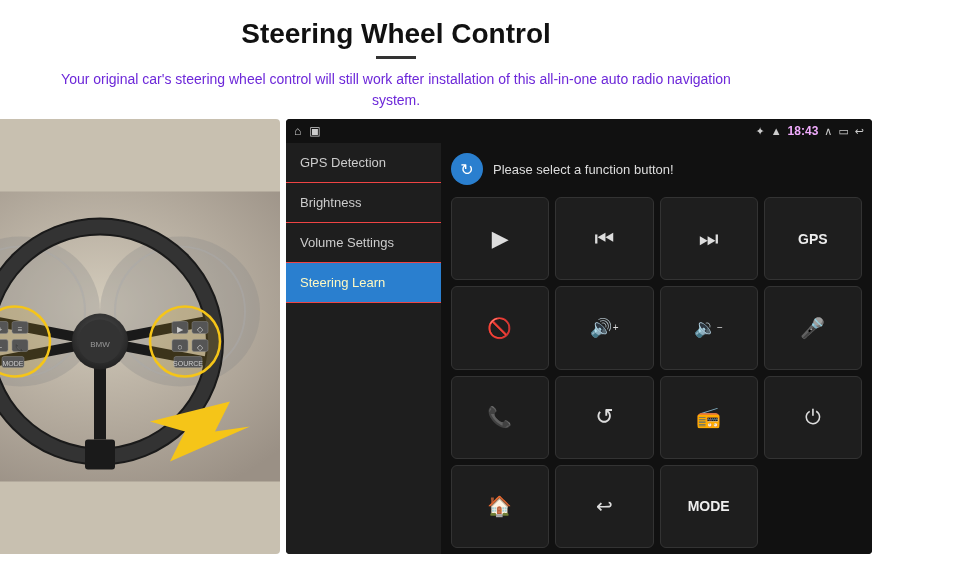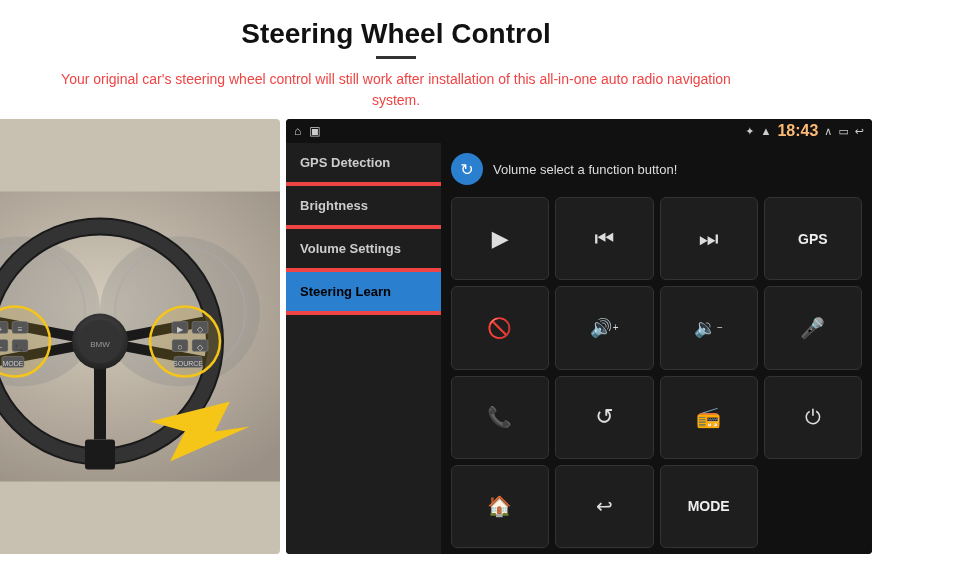--- a/index.html
+++ b/index.html
@@ -28,21 +28,21 @@
       margin-bottom: 6px;
     }
     .header-divider {
       width: 40px;
       height: 3px;
       background: #333;
       margin: 0 auto 10px;
     }
     .header p {
       font-size: 14px;
-      color: #ef4444;
+      color: #6d28d9;
       line-height: 1.5;
     }
     .content-area {
       display: flex;
       width: 980px;
       flex: 1;
       padding: 0 14px 10px;
       gap: 6px;
     }
     
@@ -100,28 +100,27 @@
     .menu-panel {
       width: 155px;
       background: #1e1e1e;
       display: flex;
       flex-direction: column;
     }
     .menu-item {
       padding: 12px 14px;
       color: #ccc;
       font-size: 13px;
-      border-bottom: 4px solid #ef4444;
+      border-bottom: 1px solid #ef4444;
       cursor: pointer;
       white-space: nowrap;
-      font-weight: bold;
     }
     .menu-item.active {
       background: #2a7fcf;
-      color: #000000;
+      color: #fef9c3;
     }
     
     .function-panel {
       flex: 1;
       background: #111;
       display: flex;
       flex-direction: column;
       padding: 6px 10px;
     }
     .function-header {
@@ -266,40 +265,40 @@
     <div class="head-unit">
 
       <div class="status-bar">
         <div class="status-bar-left">
           <span class="status-icon">⌂</span>
           <span class="status-icon">▣</span>
         </div>
         <div class="status-bar-right">
           <span style="color:#ccc;font-size:11px;">✦</span>
           <span style="color:#ccc;font-size:11px;">▲</span>
-          <span style="color:#fdba74;font-size:16px;font-weight:bold;">18:43</span>
+          <span style="color:#f0abfc;font-size:12px;font-weight:bold;">18:43</span>
           <span style="color:#ccc;font-size:11px;">∧</span>
           <span style="color:#ccc;font-size:11px;">▭</span>
           <span style="color:#ccc;font-size:11px;">↩</span>
         </div>
       </div>
 
       <div class="main-split">
 
         <div class="menu-panel">
           <div class="menu-item">GPS Detection</div>
           <div class="menu-item">Brightness</div>
           <div class="menu-item">Volume Settings</div>
           <div class="menu-item active">Steering Learn</div>
         </div>
 
         <div class="function-panel">
           <div class="function-header">
             <div class="refresh-icon-circle">↻</div>
-            <span class="function-header-text">Volume select a function button!</span>
+            <span class="function-header-text">Please select a function button!</span>
           </div>
           <div class="function-grid">
 
             <div class="fn-btn">▶</div>
             <div class="fn-btn">⏮</div>
             <div class="fn-btn">⏭</div>
             <div class="fn-btn text-btn">GPS</div>
 
             <div class="fn-btn" style="font-size:20px;">🚫</div>
             <div class="fn-btn" style="font-size:18px;">🔊<sup style="font-size:10px">+</sup></div>

